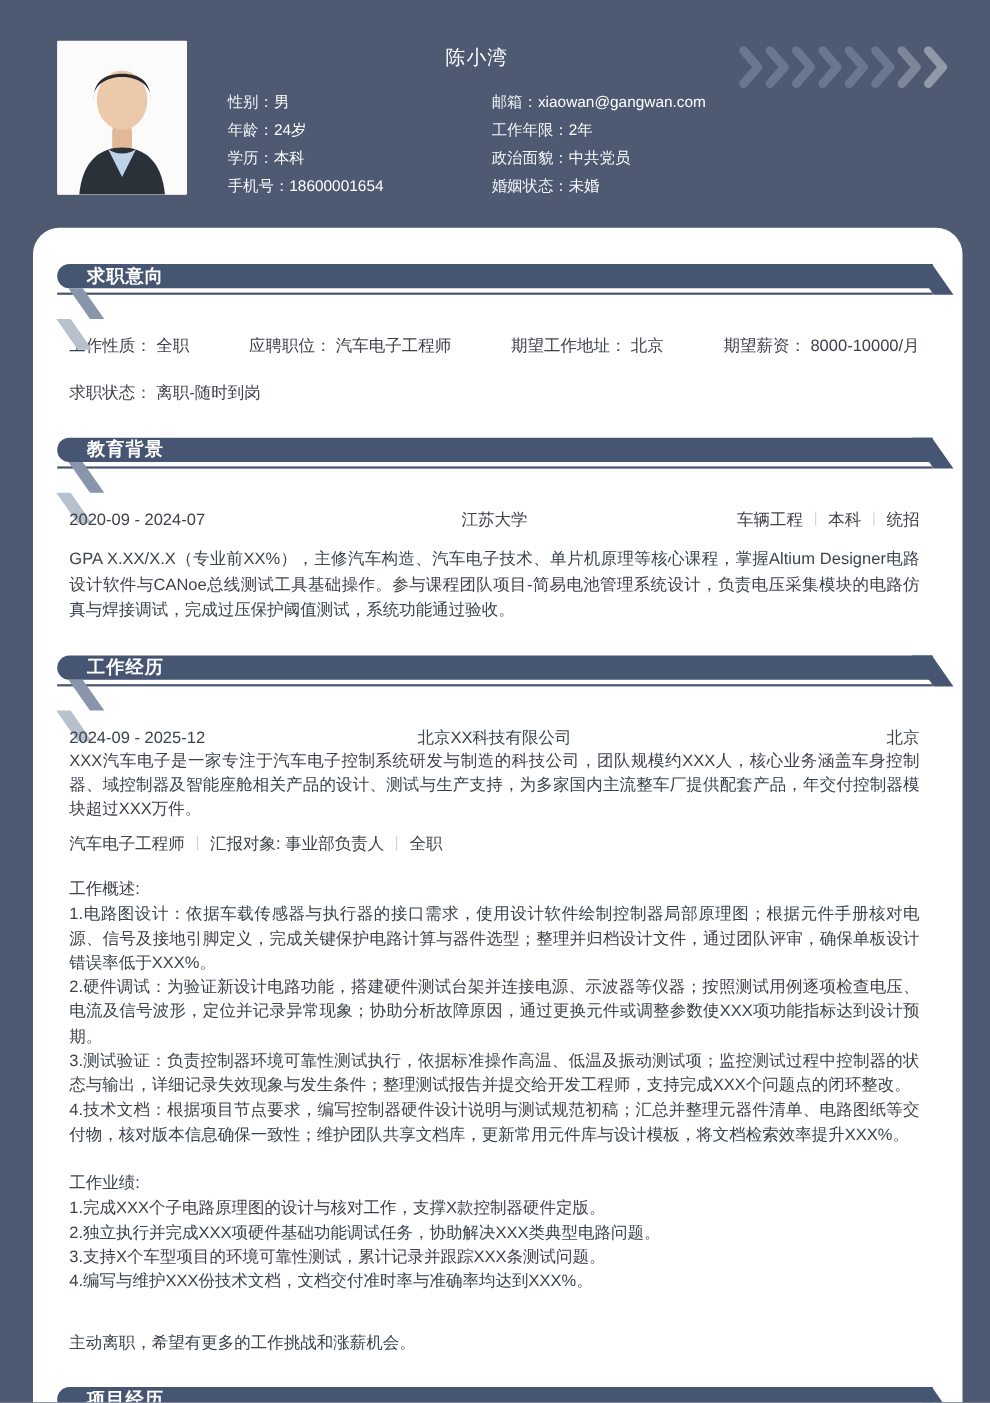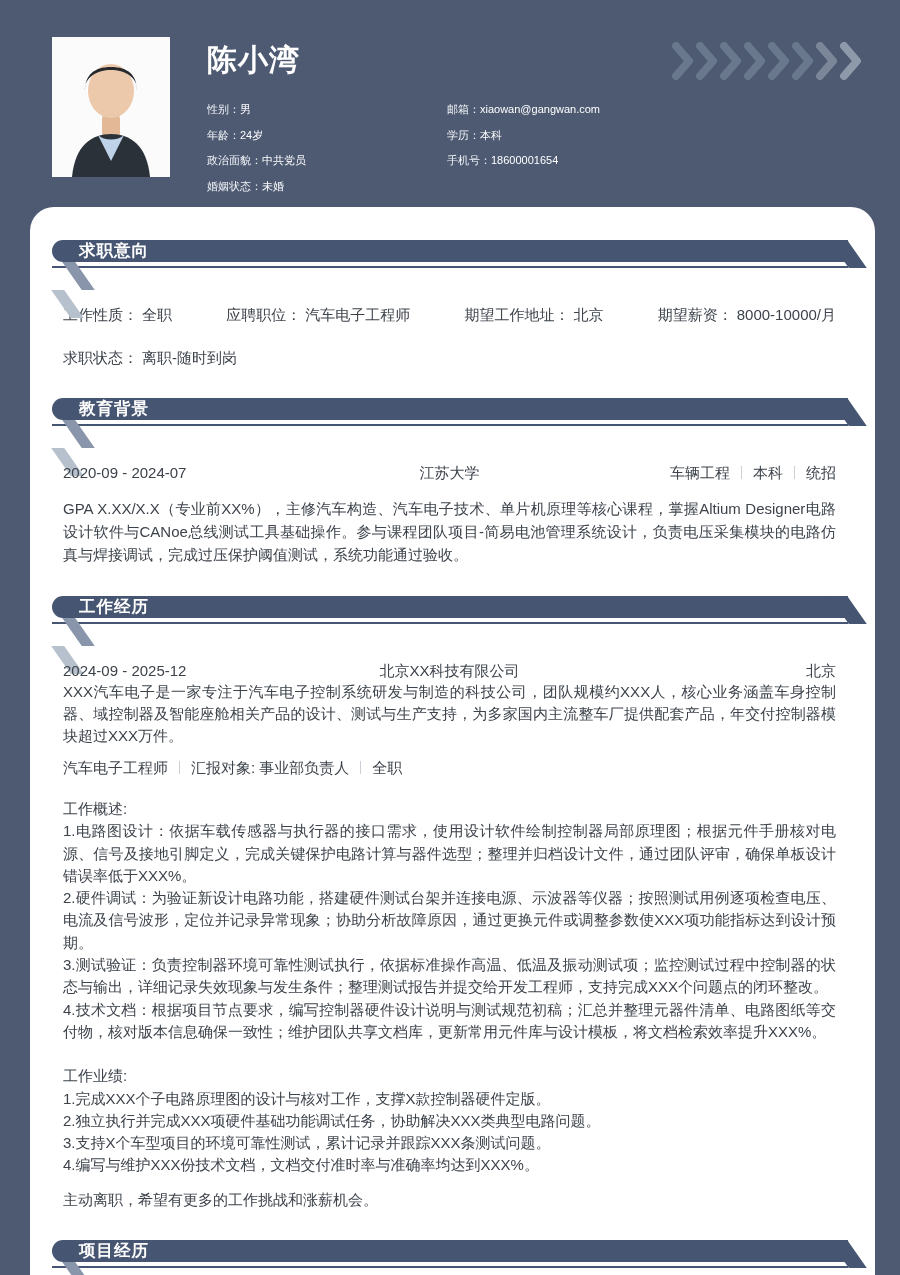--- a/index.html
+++ b/index.html
@@ -16,22 +16,22 @@
   *{margin:0;padding:0;box-sizing:border-box;}
   html,body{background:var(--page-bg);}
   body{width:900px;height:1275px;overflow:hidden;font-family:"Liberation Sans","DejaVu Sans",sans-serif;color:var(--txt);}
   .page{position:relative;width:900px;height:1275px;background:var(--page-bg);overflow:hidden;}
 
   
   .hdr{position:relative;height:207px;background:var(--page-bg);}
   .photo{position:absolute;left:52px;top:37px;width:118px;height:140px;background:#fbfbfc;overflow:hidden;border-radius:1px;}
   .photo svg{display:block;width:100%;height:100%;}
   .hinfo{position:absolute;left:207px;top:40px;right:240px;color:#fff;}
-  .name{font-size:30px;font-weight:bold;letter-spacing:1px;margin-bottom:16px;}
-  .fields{display:grid;grid-template-columns:240px auto;column-gap:0;row-gap:0;font-size:11px;}
+  .name{font-size:18px;font-weight:normal;letter-spacing:1px;margin-bottom:16px;text-align:center;}
+  .fields{display:grid;grid-template-columns:240px auto;column-gap:0;row-gap:0;font-size:14px;}
   .field{line-height:25.5px;white-space:nowrap;color:#f2f4f8;}
   .field .fl{color:#f2f4f8;}
   .field .fv{color:#ffffff;}
   .chevrons{position:absolute;right:36px;top:42px;display:flex;}
   .chevrons svg{display:block;margin-left:-2px;}
 
   
   .card{position:relative;margin:0 25px 0 30px;width:845px;min-height:1068px;background:#fff;border-radius:24px 24px 0 0;padding:33px 39px 40px 33px;}
 
   
@@ -53,21 +53,21 @@
   .meta-row{position:relative;display:flex;justify-content:space-between;line-height:21px;}
   .meta-center{position:absolute;left:0;right:0;text-align:center;}
   .vsep{display:inline-block;width:1px;height:13px;background:var(--sep);margin:0 11px;vertical-align:-1px;}
 
   .para{margin-top:14px;line-height:23px;text-align:justify;}
   .intro{line-height:22px;text-align:justify;}
   .pos-row{margin-top:10px;line-height:21px;}
   .blk{margin-top:20px;}
   .li{line-height:22.3px;text-align:justify;}
   .blk2{margin-top:22px;}
-  .note{margin-top:12px;line-height:21px;}
+  .note{margin-top:33px;line-height:21px;}
 </style>
 </head>
 <body>
 
 <div class="page">
 
   <header class="hdr">
     <div class="photo">
       <svg viewBox="0 0 118 140" xmlns="http://www.w3.org/2000/svg">
         <rect width="118" height="140" fill="#fbfbfc"></rect>
@@ -78,20 +78,21 @@
         <path d="M46 98 L59 124 L72 98 C66 104 52 104 46 98 Z" fill="#bed3ea"></path>
       </svg>
     </div>
 
     <div class="hinfo">
       <div class="name">陈小湾</div>
       <div class="fields">
         <div class="field"><span class="fl">性别：</span><span class="fv">男</span></div>
         <div class="field"><span class="fl">邮箱：</span><span class="fv">xiaowan@gangwan.com</span></div>
         <div class="field"><span class="fl">年龄：</span><span class="fv">24岁</span></div>
+        <div class="field"><span class="fl">工作年限：</span><span class="fv">2年</span></div>
         <div class="field"><span class="fl">学历：</span><span class="fv">本科</span></div>
         <div class="field"><span class="fl">政治面貌：</span><span class="fv">中共党员</span></div>
         <div class="field"><span class="fl">手机号：</span><span class="fv">18600001654</span></div>
         <div class="field"><span class="fl">婚姻状态：</span><span class="fv">未婚</span></div>
       </div>
     </div>
 
     <div class="chevrons">
       <svg width="26" height="38" viewBox="0 0 26 38">
           <path d="M6 4 L19 19 L6 34" fill="none" stroke="#6a788e" stroke-width="8" stroke-linecap="round" stroke-linejoin="round"></path>

